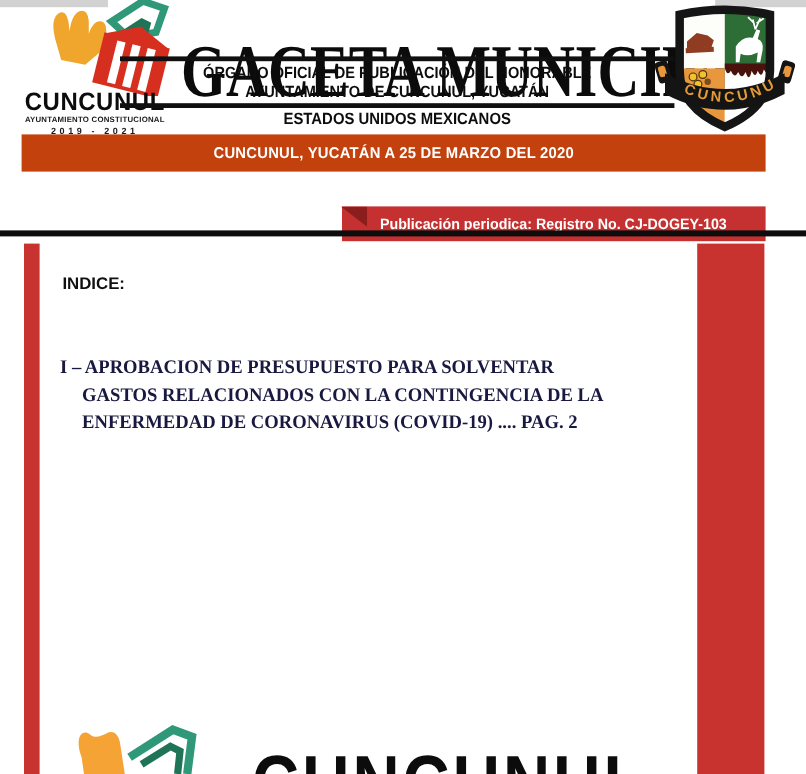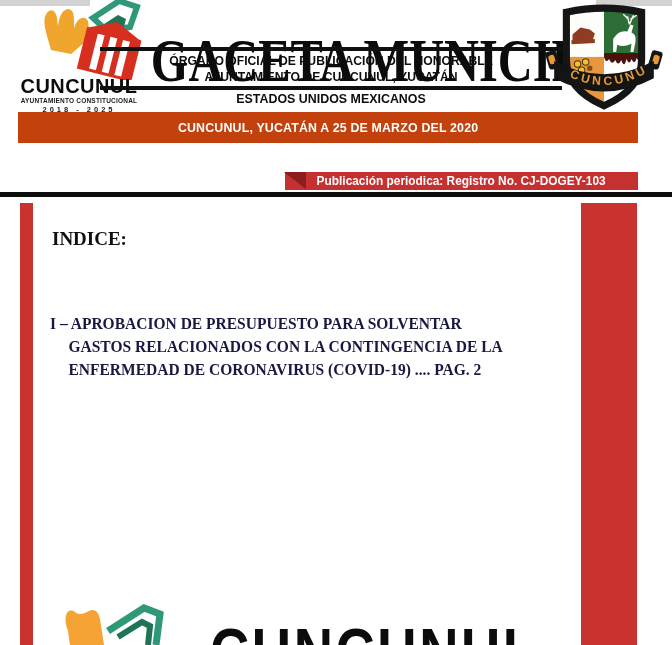--- a/index.html
+++ b/index.html
@@ -41,39 +41,39 @@
   .info-row{left:18px;top:142px;width:620px;height:21px;border-top:2px solid #0b0b0b;
     border-bottom:3px solid #0b0b0b;display:flex;align-items:center;}
   .info-num{position:absolute;left:4px;font-weight:bold;font-size:15px;transform:scaleX(0.9);
     transform-origin:0 50%;white-space:nowrap;color:#0c0c0c;}
   .info-addr{position:absolute;left:150px;width:400px;text-align:center;font-weight:bold;
     font-size:13px;transform:scaleX(0.88);transform-origin:50% 50%;white-space:nowrap;color:#0c0c0c;}
   .info-year{position:absolute;right:4px;font-weight:bold;font-size:16px;transform:scaleX(0.9);
     transform-origin:100% 50%;color:#0c0c0c;}
 
   
-  .registro{left:285px;top:172px;width:353px;height:18px;background:#c53030;
+  .registro{left:285px;top:172px;width:353px;height:29px;background:#c53030;
     display:flex;align-items:center;justify-content:center;}
   .registro .fold{position:absolute;left:-1px;top:0;width:22px;height:17px;background:#8c1d1d;
     clip-path:polygon(0 0,100% 0,100% 100%);}
   .registro span{position:relative;color:#fff;font-weight:bold;font-size:12.5px;
     transform:scaleX(0.95);white-space:nowrap;}
 
   .divider{left:0;top:192px;width:672px;height:5px;background:#0d0d0d;}
 
   
   .redcol-left{left:20px;top:203px;width:13px;height:442px;background:#c8322f;}
   .redcol-right{left:581px;top:203px;width:56px;height:442px;background:#c8322f;}
 
   
-  .indice-heading{left:52px;top:228px;font-family:Liberation Serif, serif;font-weight:bold;
-    font-size:19px;color:#101010;}
+  .indice-heading{left:52px;top:228px;font-family:Liberation Sans, sans-serif;font-weight:bold;
+    font-size:14px;color:#101010;}
   .index-item{left:50px;width:522px;font-family:"Liberation Serif",serif;font-weight:bold;
     font-size:16px;line-height:23px;color:#181840;}
-  .index-item-1{top:312px;} .index-item-2{top:396px;}
+  .index-item-1{top:295px;} .index-item-2{top:396px;}
   .idx-line{white-space:nowrap;transform:scaleX(0.97);transform-origin:0 0;}
   .idx-line.cont{padding-left:19px;}
 
   
   .footer-wordmark{left:210px;top:620px;font-weight:bold;font-size:64px;line-height:1;
     letter-spacing:3px;color:#0c0c0c;transform:scaleX(0.85);transform-origin:0 0;white-space:nowrap;}
 </style>
 </head>
 <body>
 
@@ -89,21 +89,21 @@
     <g transform="rotate(14 76 55)">
       <polygon points="48,34 76,21 104,34" fill="#d72f1f"></polygon>
       <rect x="48" y="33" width="56" height="43" fill="#d72f1f"></rect>
       <rect x="60" y="37" width="7" height="36" fill="#ffffff"></rect>
       <rect x="73" y="37" width="7" height="36" fill="#ffffff"></rect>
       <rect x="86" y="37" width="7" height="36" fill="#ffffff"></rect>
     </g>
   </svg>
   <div class="abs leftlogo-name">CUNCUNUL</div>
   <div class="abs leftlogo-sub">AYUNTAMIENTO CONSTITUCIONAL</div>
-  <div class="abs leftlogo-period">2018 - 2025</div>
+  <div class="abs leftlogo-period">2019 - 2021</div>
 
   <h1 class="abs masthead-title">GACETA MUNICIPAL</h1>
   <div class="abs rule rule1"></div>
   <div class="abs subtitle">
     <div>ÓRGANO OFICIAL DE PUBLICACIÓN DEL HONORABLE</div>
     <div>AYUNTAMIENTO DE CUNCUNUL, YUCATÁN</div>
   </div>
   <div class="abs rule rule2"></div>
   <div class="abs nation">ESTADOS UNIDOS MEXICANOS</div>
 

